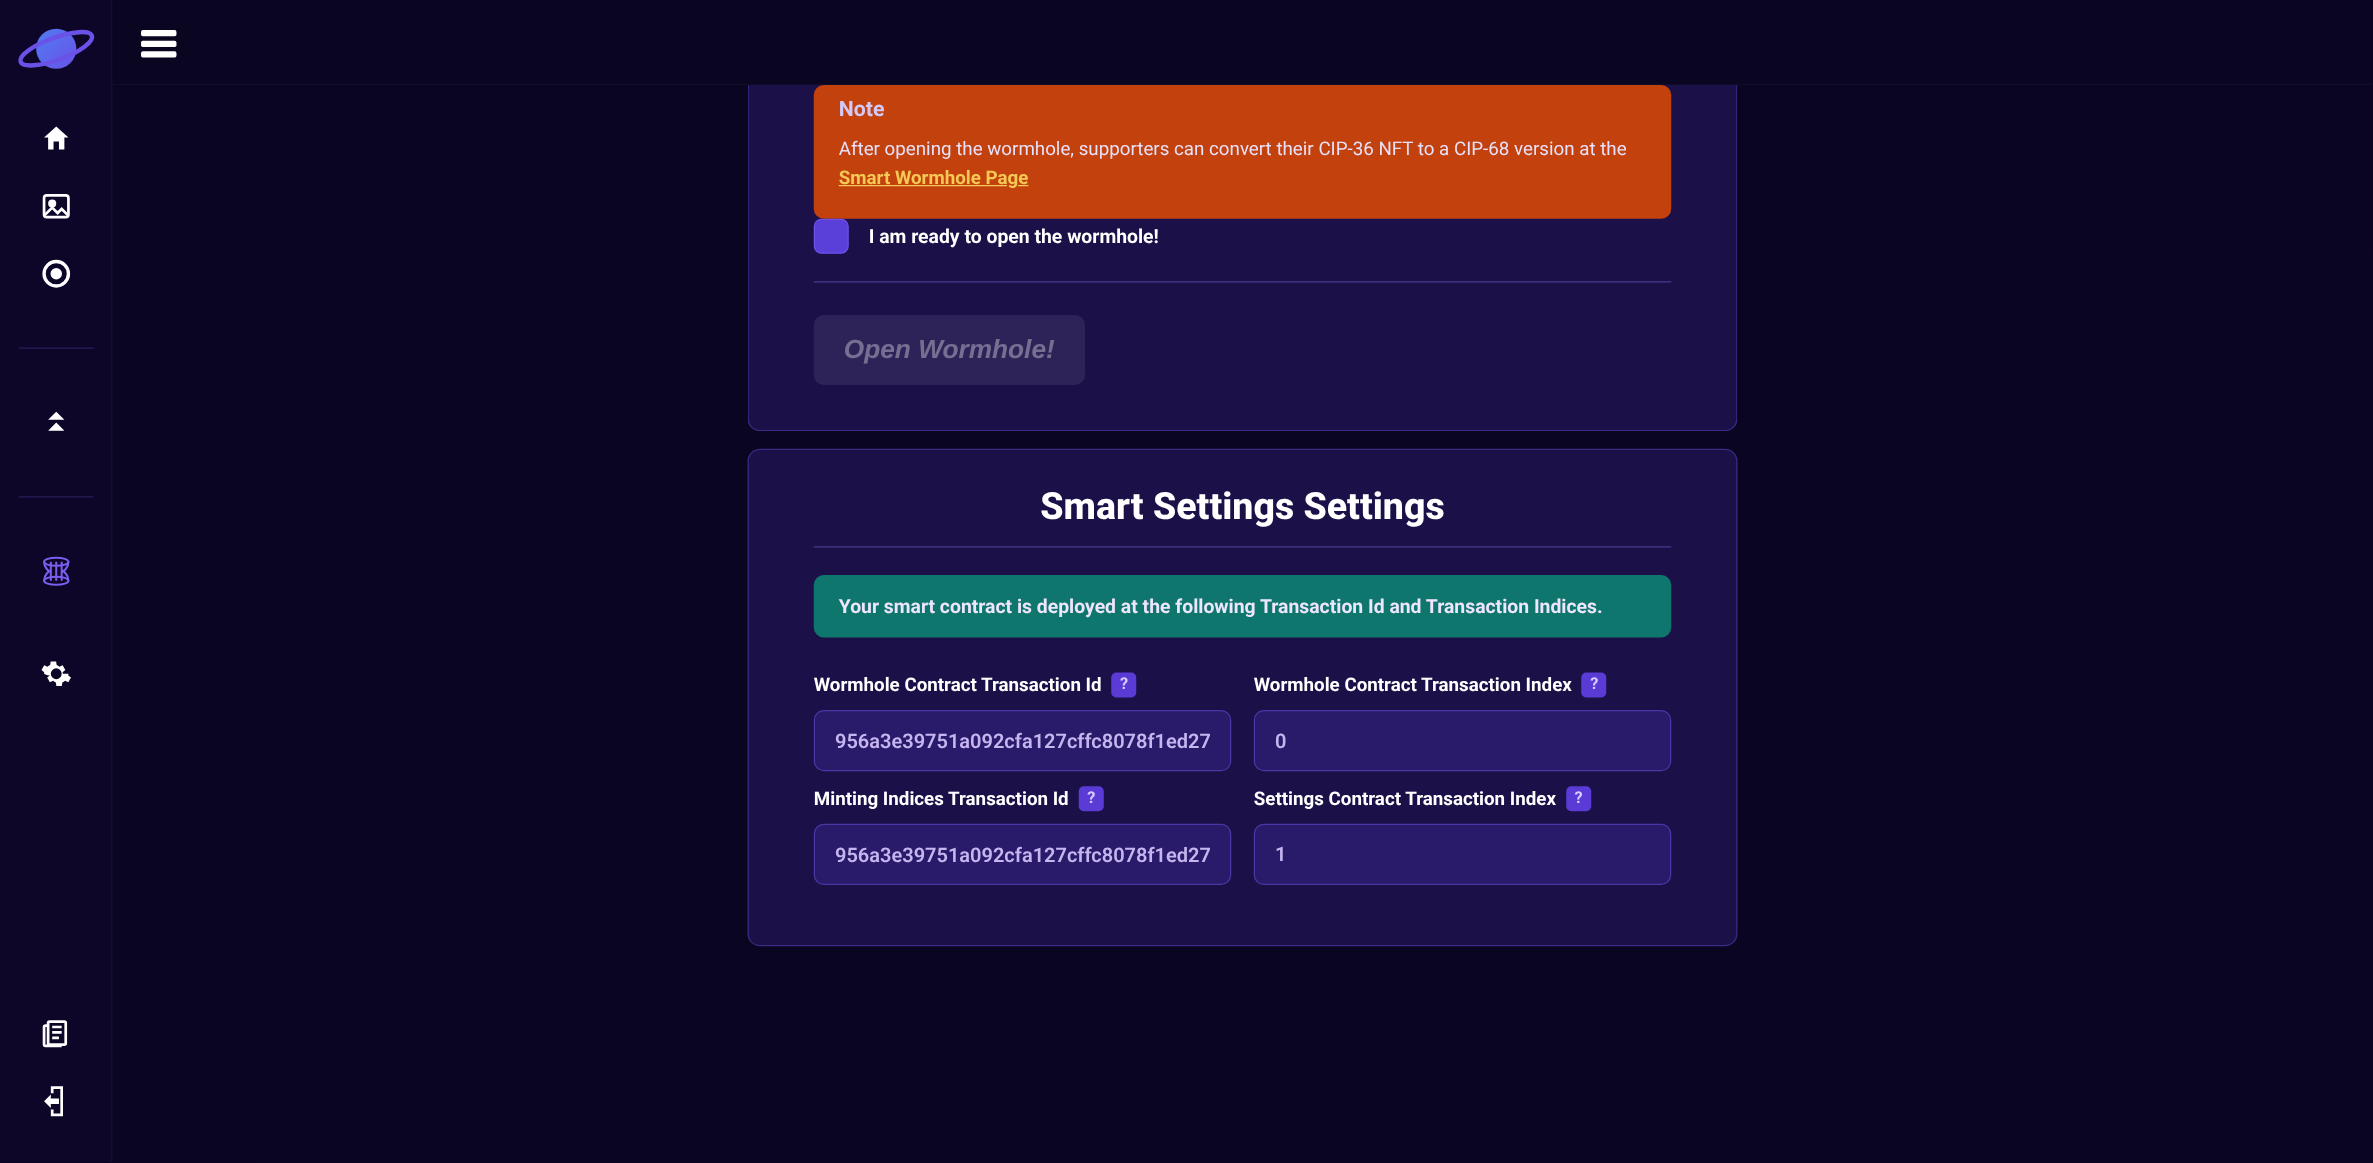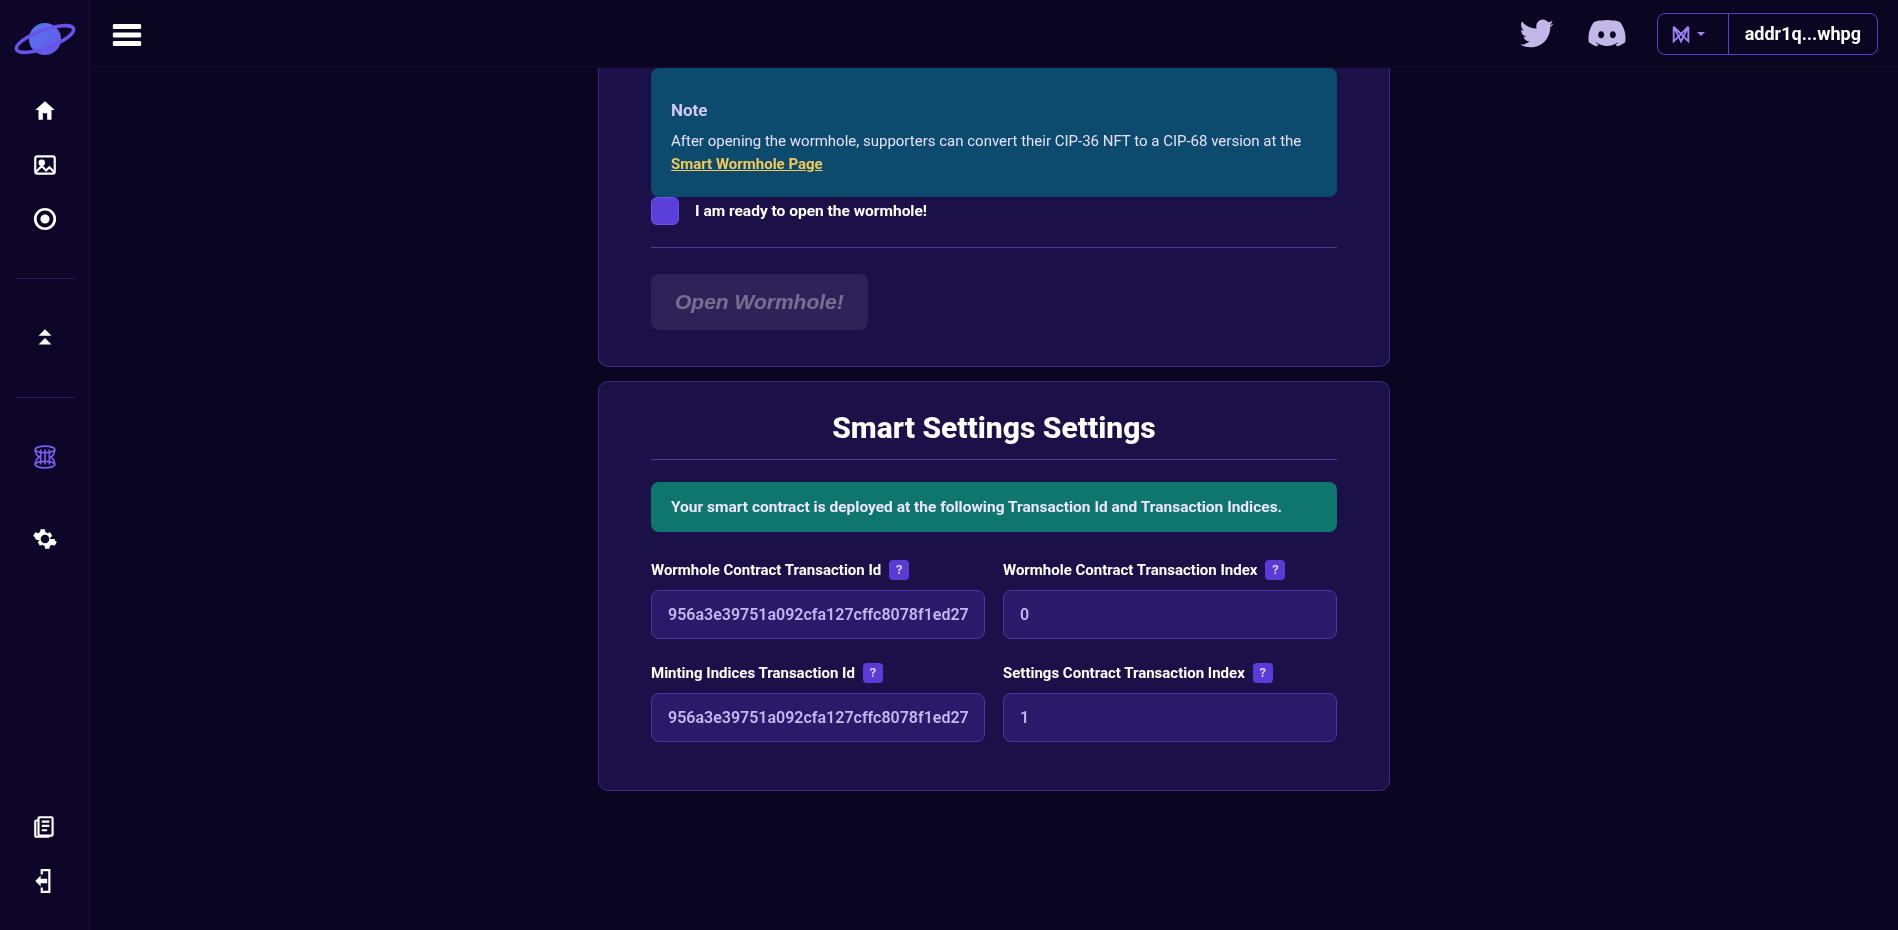--- a/index.html
+++ b/index.html
@@ -100,23 +100,23 @@
   width:792px;
   background:#1b1148;
   border:1px solid #3c2a86;
   border-radius:10px;
   padding:28px 52px 36px 52px;
   margin-top:0;
 }
 .card + .card { margin-top:14px; }
 .card.first { border-top:none; border-top-left-radius:0; border-top-right-radius:0; padding-top:0; margin-top:0;}
 .note-box {
-  background:#0c4a6e;
-  border-radius:8px;
-  padding:32px 20px 20px 20px;
+  background:#c2410c;
+  border-radius:8px;
+  padding:10px 20px 20px 20px;
 }
 .note-title { font-weight:700; color:#d3c8f6; font-size:17px; margin-bottom:10px;}
 .note-text { color:#e7e1fb; font-size:15px; line-height:1.55;}
 .note-link { color:#f5c955; font-weight:700; text-decoration:underline; }
 .check-row { display:flex; align-items:center; gap:16px; padding-bottom:22px; border-bottom:1px solid #4a3a92; }
 .checkbox {
   width:28px; height:28px; border-radius:6px;
   background:#5a3fd8;
   border:1px solid #6f52ea;
 }
@@ -145,21 +145,21 @@
   border-radius:8px;
   padding:16px 20px;
   font-weight:700;
   color:#eee5ff;
   font-size:15.5px;
   margin-bottom:28px;
 }
 .grid {
   display:grid;
   grid-template-columns: 1fr 1fr;
-  gap:12px 18px;
+  gap:0 18px;
 }
 .field-label {
   font-weight:700;
   font-size:15px;
   color:#fff;
   margin-bottom:10px;
   display:flex; align-items:center; gap:8px;
 }
 .help {
   width:20px; height:20px;
@@ -259,43 +259,20 @@
 
 <div class="main">
   <div class="topbar">
     <div class="hamburger">
       <svg viewBox="0 0 24 24" fill="currentColor">
           <rect x="2" y="5" width="20" height="3.5" rx="1"></rect>
           <rect x="2" y="11" width="20" height="3.5" rx="1"></rect>
           <rect x="2" y="17" width="20" height="3.5" rx="1"></rect>
         </svg>
     </div>
-    <div class="topbar-right">
-      <div class="social-icon">
-        <svg viewBox="0 0 24 24" fill="currentColor">
-            <path d="M22 5.8a8 8 0 01-2.4.7A4 4 0 0021.4 4a8 8 0 01-2.6 1 4 4 0 00-7 3.7A11.5 11.5 0 013 4.5a4 4 0 001.3 5.4 4 4 0 01-1.8-.5v.1a4 4 0 003.2 4 4 4 0 01-1.8.1 4 4 0 003.8 2.8A8 8 0 012 18.3 11.5 11.5 0 008.3 20c7.5 0 11.6-6.3 11.6-11.7v-.5A8 8 0 0022 5.8z"></path>
-          </svg>
-      </div>
-      <div class="social-icon">
-        <svg viewBox="0 0 24 24" fill="currentColor">
-            <path d="M20 5a16 16 0 00-4-1.3l-.2.4a14 14 0 00-7.6 0L8 3.7A16 16 0 004 5 17 17 0 001 17a16 16 0 005 2.5l.8-1.3a10 10 0 01-1.6-.8l.4-.3a11 11 0 0012.8 0l.4.3a10 10 0 01-1.6.8l.8 1.3A16 16 0 0023 17 17 17 0 0020 5zM8.5 14.5c-1 0-1.8-1-1.8-2.1s.8-2.1 1.8-2.1 1.8 1 1.8 2.1-.8 2.1-1.8 2.1zm7 0c-1 0-1.8-1-1.8-2.1s.8-2.1 1.8-2.1 1.8 1 1.8 2.1-.8 2.1-1.8 2.1z"></path>
-          </svg>
-      </div>
-      <div class="wallet-btn">
-        <div class="wallet-icon-box">
-          <svg width="22" height="22" viewBox="0 0 24 24" fill="none" stroke="currentColor" stroke-width="2">
-              <path d="M4 4l8 16 8-16M4 4l8 8 8-8M4 4v16l8-8 8 8V4"></path>
-            </svg>
-          <svg width="10" height="10" viewBox="0 0 10 10" fill="currentColor">
-              <path d="M1 3l4 4 4-4z"></path>
-            </svg>
-        </div>
-        <div class="wallet-addr">addr1q...whpg</div>
-      </div>
-    </div>
   </div>
 
   <div class="content">
 
     <div class="card first">
       <div class="note-box">
         <div class="note-title">Note</div>
         <div class="note-text">
           <span>After opening the wormhole, supporters can convert their CIP-36 NFT to a CIP-68 version at the </span><a class="note-link">Smart Wormhole Page</a>
         </div>

